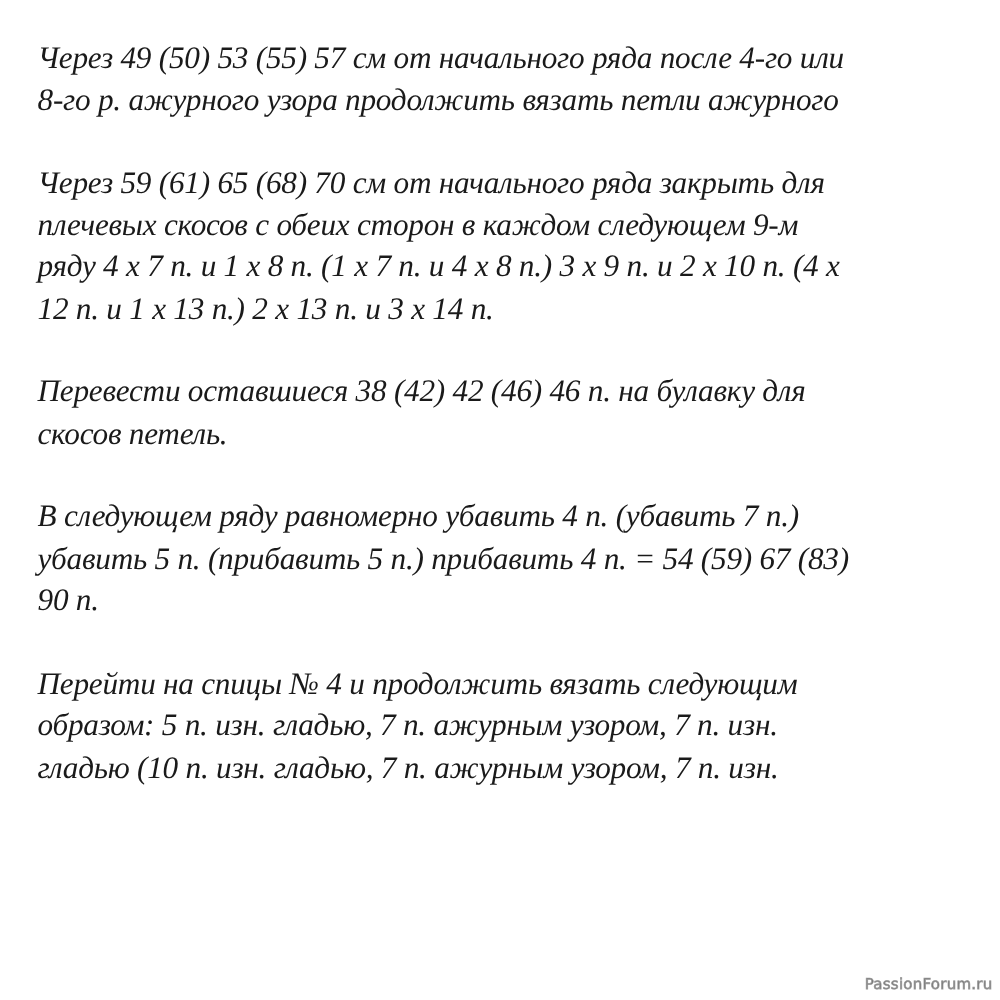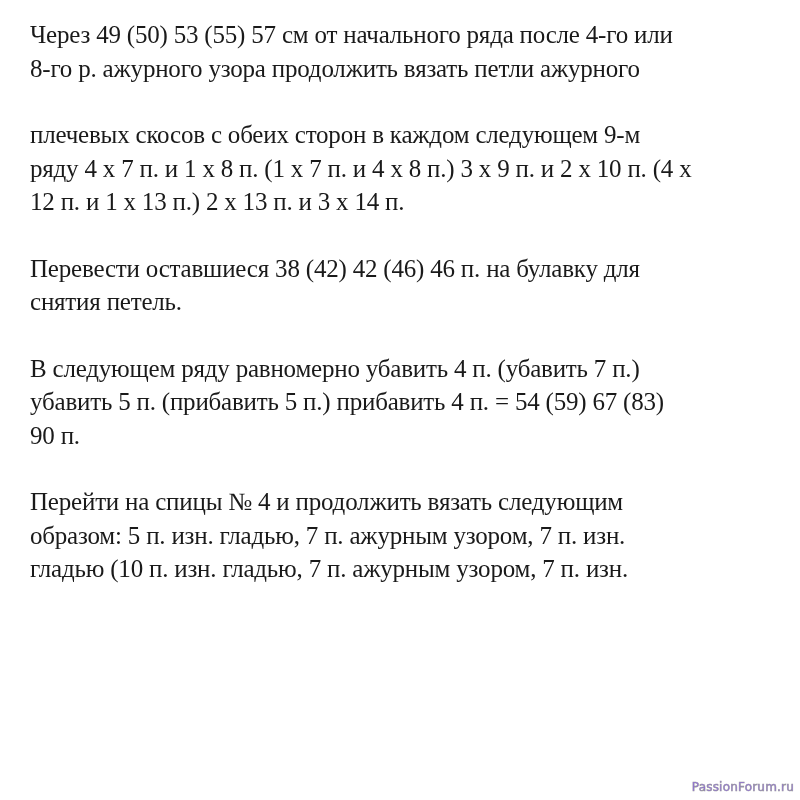--- a/index.html
+++ b/index.html
@@ -17,66 +17,68 @@
     }
     .page {
       position: absolute;
       left: 30px;
       top: 18px;
       width: 760px;
     }
     .para {
       font-size: 25px;
       line-height: 33.5px;
-      margin: 0 0 33px 0;
+      margin: 12px 0 33px 0;
       letter-spacing: -0.2px;
+      font-style: italic;
     }
     .line {
       display: block;
       white-space: nowrap;
     }
     .para.tight {
       margin-bottom: 0;
     }
     .heading-line {
       display: block;
       white-space: nowrap;
       font-size: 25px;
       line-height: 33.5px;
     }
     .watermark {
       position: absolute;
       right: 6px;
       bottom: 6px;
       font-family: "DejaVu Sans", sans-serif;
       font-size: 12px;
-      color: #8b5cf6;
+      color: #737373;
       -webkit-text-stroke: 0.6px #9a9a9a;
       letter-spacing: 0.2px;
     }
   </style>
 </head>
 <body>
 
 <div class="page">
 
   <p class="para">
     <span class="line">Через 49 (50) 53 (55) 57 см от начального ряда после 4-го или</span>
     <span class="line">8-го р. ажурного узора продолжить вязать петли ажурного</span>
   </p>
 
   <p class="para">
+    <span class="line">Через 59 (61) 65 (68) 70 см от начального ряда закрыть для</span>
     <span class="line">плечевых скосов с обеих сторон в каждом следующем 9-м</span>
     <span class="line">ряду 4 х 7 п. и 1 х 8 п. (1 х 7 п. и 4 х 8 п.) 3 х 9 п. и 2 х 10 п. (4 х</span>
     <span class="line">12 п. и 1 х 13 п.) 2 х 13 п. и 3 х 14 п.</span>
   </p>
 
   <p class="para">
     <span class="line">Перевести оставшиеся 38 (42) 42 (46) 46 п. на булавку для</span>
-    <span class="line">снятия петель.</span>
+    <span class="line">скосов петель.</span>
   </p>
 
 
   <p class="para">
     <span class="line">В следующем ряду равномерно убавить 4 п. (убавить 7 п.)</span>
     <span class="line">убавить 5 п. (прибавить 5 п.) прибавить 4 п. = 54 (59) 67 (83)</span>
     <span class="line">90 п.</span>
   </p>
 
   <p class="para tight">

